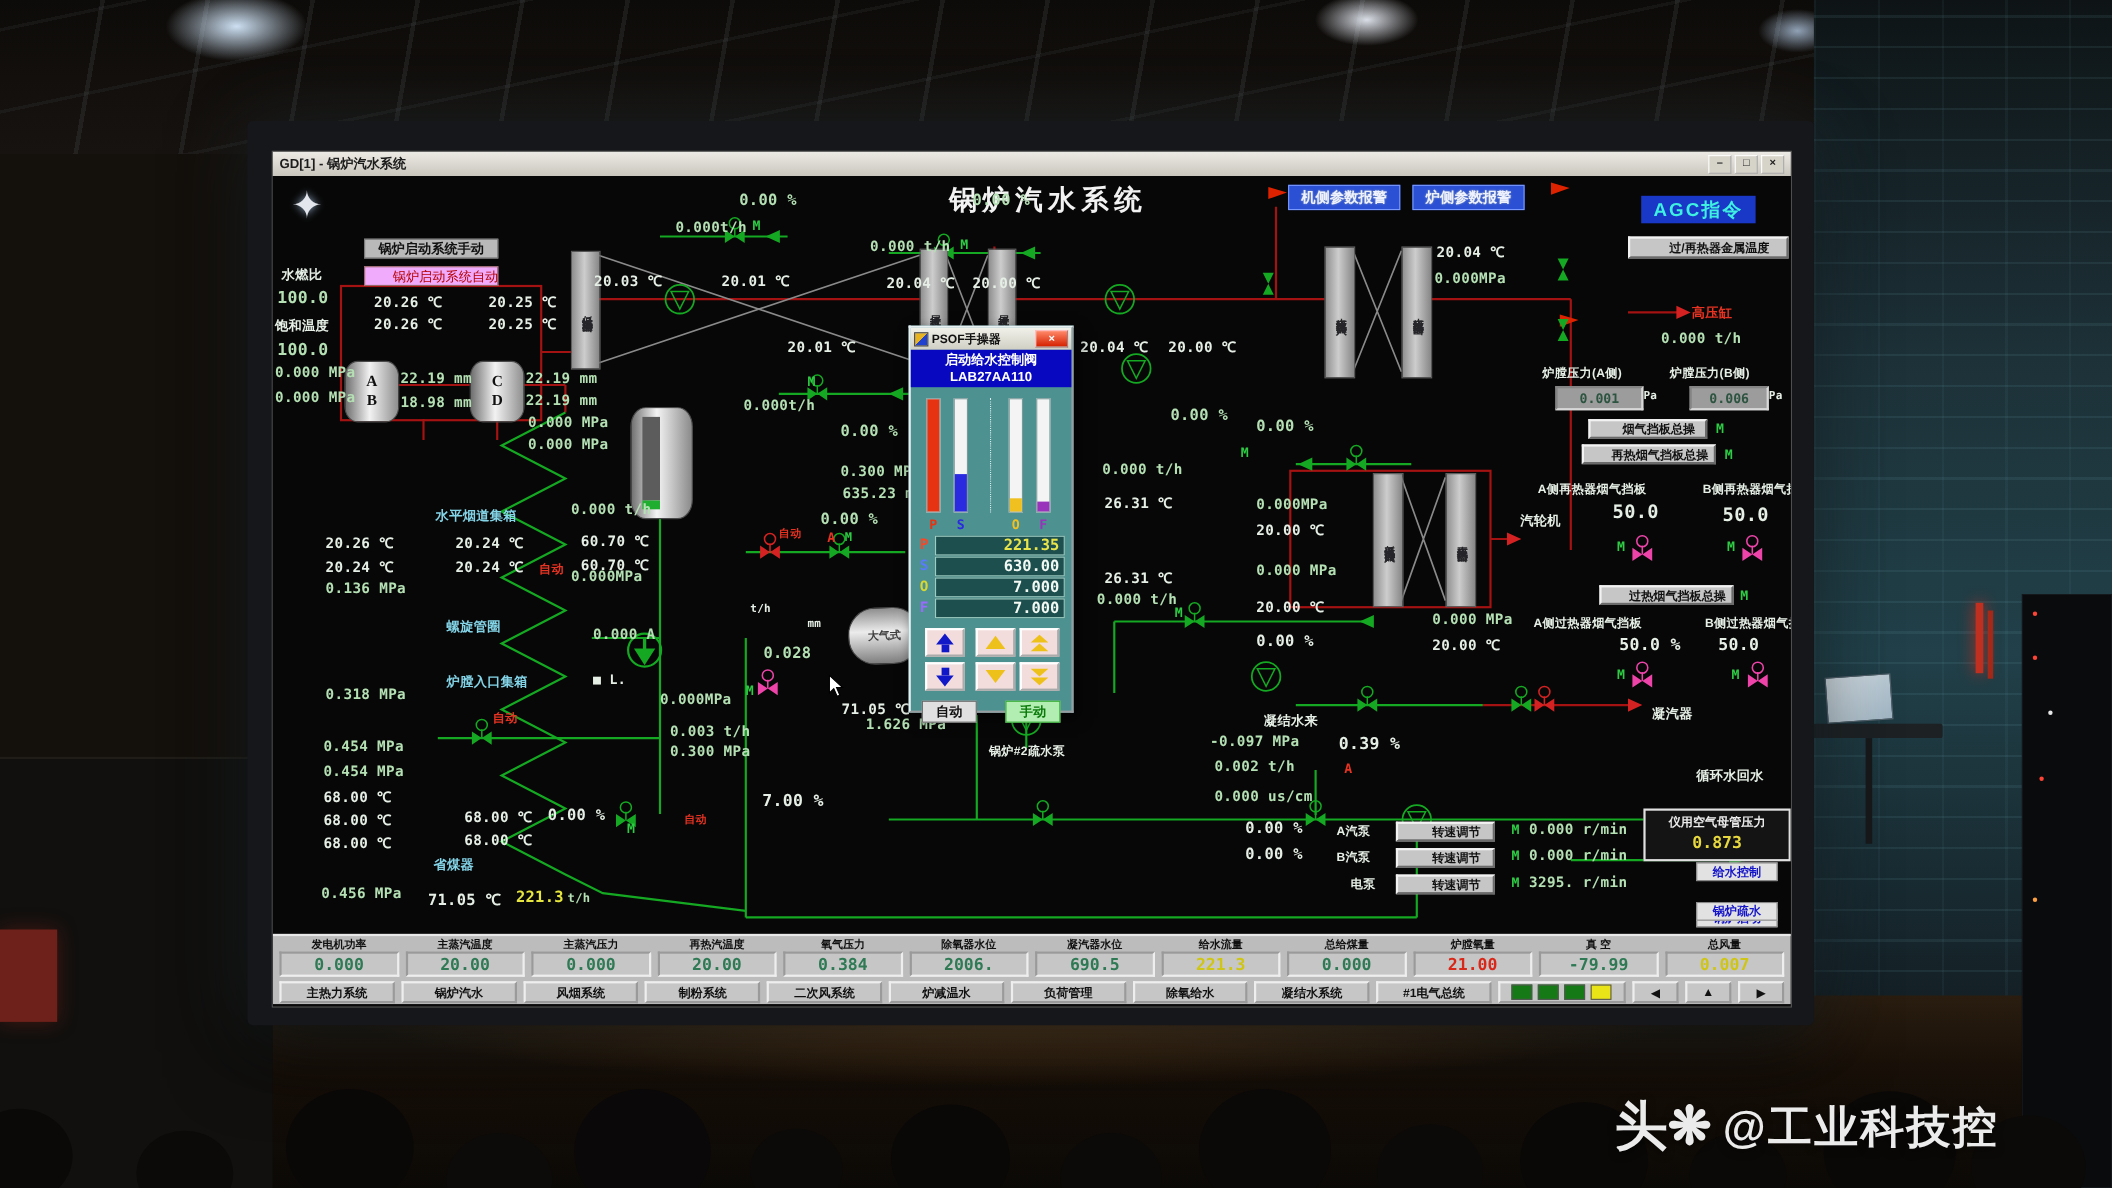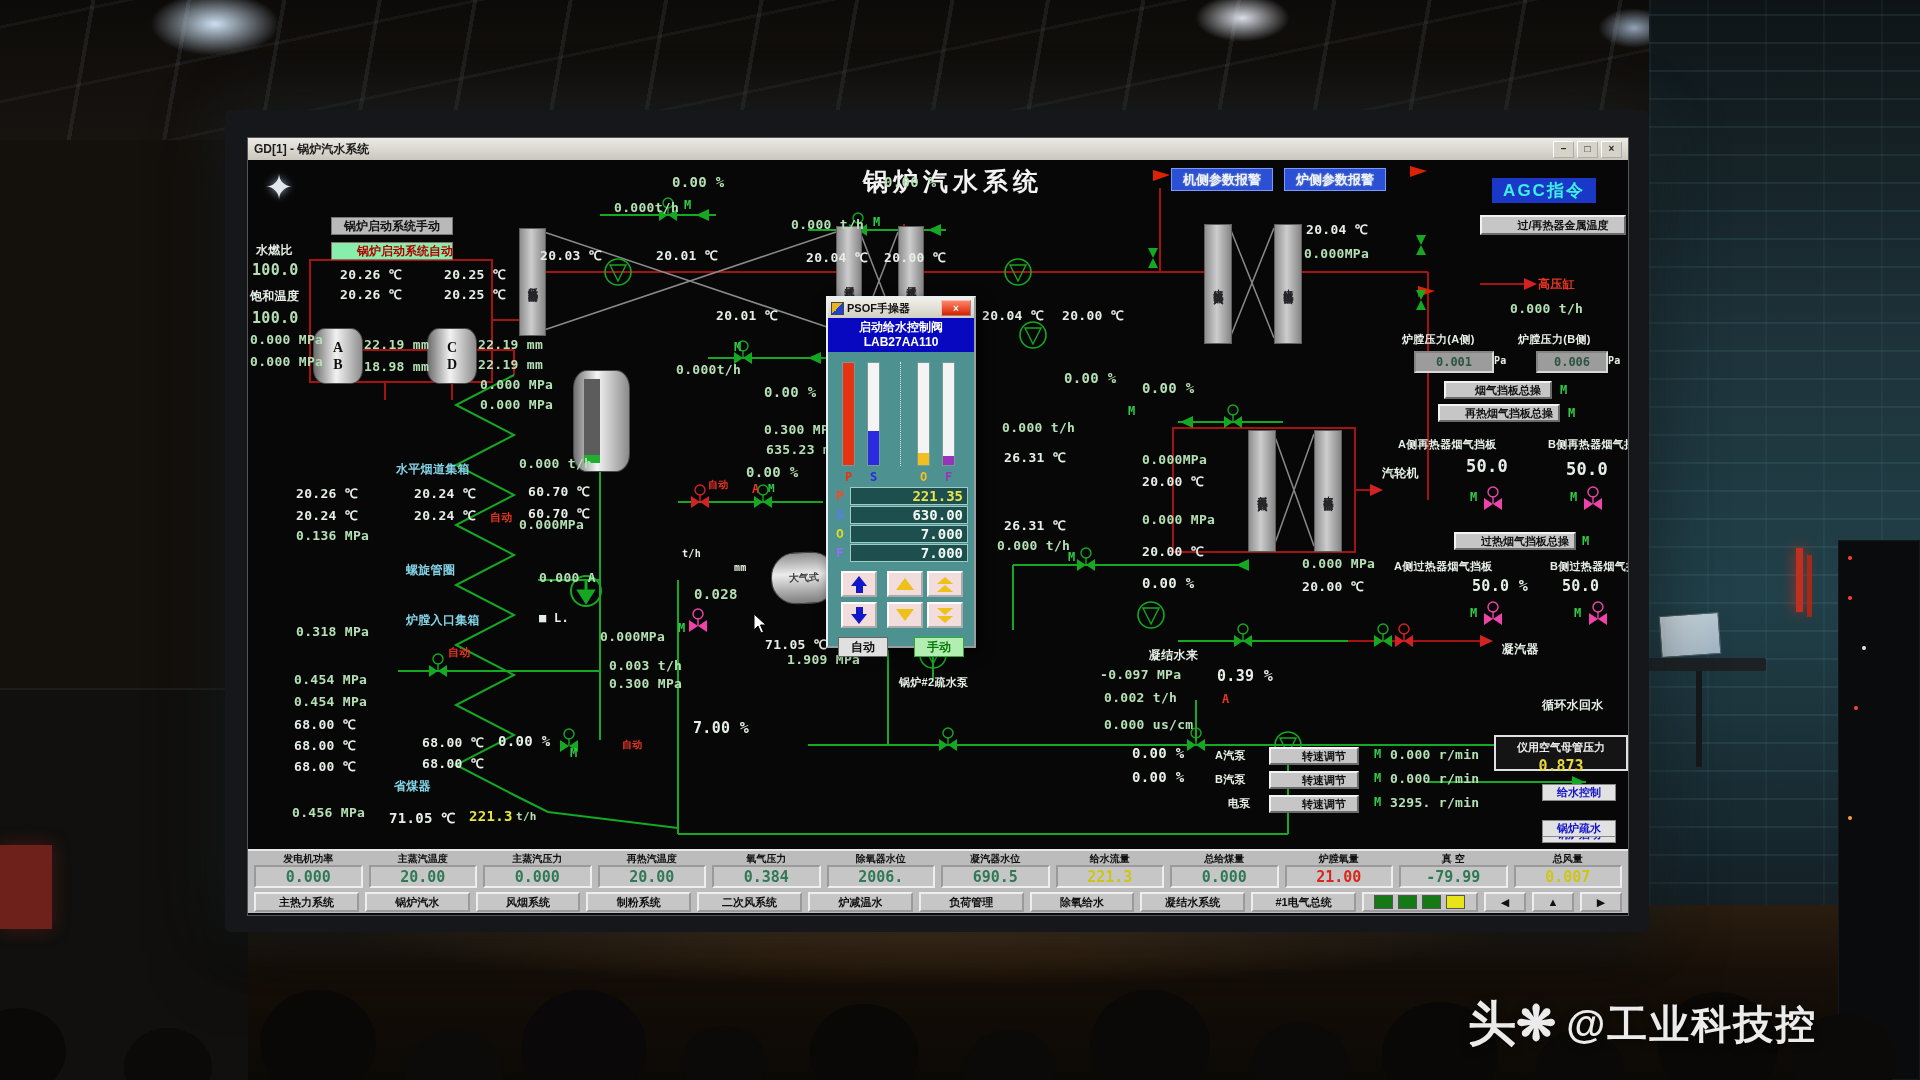--- a/index.html
+++ b/index.html
@@ -60,21 +60,21 @@
     font-size:34px;color:#e4e6ee;text-shadow:0 0 8px #8fa6c0;}
   .page-title{position:absolute;left:590px;top:5px;width:230px;text-align:center;font-size:25px;font-weight:bold;
     color:#f2f2f2;letter-spacing:5px;white-space:nowrap;}
 
   .g{position:absolute;font:bold 13px "DejaVu Sans Mono",monospace;white-space:nowrap;z-index:6;letter-spacing:.3px;}
   .g.cn{font-family:"Liberation Sans",sans-serif;}
   .c-w{color:#e6efe6}.c-v{color:#b4e0b4}.c-cy{color:#84d4e8}.c-y{color:#e6e63e}.c-r{color:#e83322}.c-gr{color:#2ecc44}
 
   .cbtn{position:absolute;display:flex;align-items:center;justify-content:center;cursor:pointer;white-space:nowrap;z-index:7;box-sizing:border-box;}
   .c-gray{background:#b9b9b9;color:#111;border:1px solid #777;font-weight:bold;font-size:12px;}
-  .c-salmon{background:#86efac;color:#b40000;border:1px solid #966;font-weight:bold;font-size:12px;padding-left:26px;}
+  .c-salmon{background:#f0abfc;color:#b40000;border:1px solid #966;font-weight:normal;font-size:12px;padding-left:26px;}
   .c-alarm{background:#2b50d4;color:#eef1ff;border:1px solid #7a9aff;font-weight:bold;font-size:13px;text-shadow:0 0 2px #9ab;}
   .c-agc{background:#1a38c8;color:#3ef0e0;font-weight:bold;font-size:17px;letter-spacing:2px;}
   .c-3d{background:#c6c6c6;color:#111;border-top:2px solid #f2f2f2;border-left:2px solid #f2f2f2;
     border-right:2px solid #6a6a6a;border-bottom:2px solid #6a6a6a;font-size:11px;font-weight:bold;padding-left:20px;}
   .c-blue{background:#e2e2e2;color:#1414c8;border:1px solid #888;font-size:11px;font-weight:bold;}
 
   .hx{position:absolute;background:linear-gradient(90deg,#8f8f8f,#cdcdcd 45%,#868686);border:1px solid #5e5e5e;
     color:#26262a;writing-mode:vertical-rl;text-orientation:upright;font-size:10px;font-weight:bold;
     display:flex;align-items:center;justify-content:center;letter-spacing:1px;z-index:5;overflow:hidden;}
   .inset{position:absolute;background:#9c9c9c;border:2px inset #d8d8d8;color:#2c5440;z-index:6;
@@ -84,21 +84,21 @@
     border:1px solid #4a4a4a;display:flex;flex-direction:column;align-items:center;justify-content:center;
     color:#101010;font:bold 14px "Liberation Serif",serif;line-height:17px;z-index:5;}
   .sep-vessel{position:absolute;left:325px;top:210px;width:55px;height:100px;border-radius:14px/18px;
     background:linear-gradient(90deg,#707070,#f4f4f4 42%,#8a8a8a);border:1px solid #4a4a4a;z-index:5;}
   .sep-vessel::before{content:"";position:absolute;left:10px;top:8px;width:16px;height:76px;background:#5c5c5c;}
   .sep-vessel::after{content:"";position:absolute;left:10px;bottom:8px;width:16px;height:8px;background:#1fae2f;}
   .tank{position:absolute;left:523px;top:392px;width:64px;height:50px;border-radius:25px;
     background:linear-gradient(180deg,#8e8e8e,#ececec 42%,#7e7e7e);border:1px solid #4a4a4a;z-index:5;
     display:flex;align-items:center;justify-content:center;color:#3c3c3c;font-size:10px;font-weight:bold;transform:rotate(-2deg);}
 
-  .airbox{position:absolute;left:1246px;top:575px;width:134px;height:36px;border:2px solid #e0e0e0;background:#141414;
+  .airbox{position:absolute;left:1246px;top:575px;width:134px;height:48px;border:2px solid #e0e0e0;background:#141414;
     text-align:center;z-index:7;box-sizing:border-box;}
   .airbox-label{font-size:11px;color:#ececec;font-weight:bold;margin-top:3px;}
   .airbox-value{font:bold 15px "DejaVu Sans Mono",monospace;color:#e6d83e;margin-top:2px;}
 
   
   .bbar{position:absolute;left:0;bottom:0;width:1380px;height:64px;background:#bcbcbc;border-top:2px solid #e8e8e8;
     box-sizing:border-box;padding:1px 6px;z-index:20;}
   .metrics{display:flex;gap:6px;height:38px;}
   .metric{flex:1;display:flex;flex-direction:column;align-items:center;min-width:0;}
   .metric .lab{font-size:10px;color:#101010;font-weight:bold;height:13px;white-space:nowrap;}
@@ -399,21 +399,21 @@
         <div class="g c-v" style="left: 516px; top: 224px; font-size: 14px;">0.00 %</div>
         <div class="g c-v" style="left: 498px; top: 304px; font-size: 14px;">0.00 %</div>
         <div class="g c-r cn" style="left: 460px; top: 318px; font-size: 10px;">自动</div>
         <div class="g c-r" style="left: 504px; top: 322px; font-size: 12px;">A</div>
         <div class="g c-gr" style="left: 520px; top: 322px; font-size: 11px;">M</div>
         <div class="g c-v" style="left: 446px; top: 426px; font-size: 14px;">0.028</div>
         <div class="g c-w" style="left: 434px; top: 388px; font-size: 10px;">t/h</div>
         <div class="g c-w" style="left: 486px; top: 402px; font-size: 10px;">mm</div>
         <div class="g c-w" style="left: 445px; top: 559px; font-size: 15px;">7.00 %</div>
         <div class="g c-w" style="left: 517px; top: 475px;">71.05 ℃</div>
-        <div class="g c-v" style="left: 539px; top: 492px;">1.909 MPa</div>
+        <div class="g c-v" style="left: 539px; top: 492px;">1.626 MPa</div>
         <div class="g c-gr" style="left: 430px; top: 461px; font-size: 12px;">M</div>
         <div class="g c-v" style="left: 754px; top: 260px;">0.000 t/h</div>
         <div class="g c-w" style="left: 756px; top: 288px;">26.31 ℃</div>
         <div class="g c-w" style="left: 756px; top: 356px;">26.31 ℃</div>
         <div class="g c-v" style="left: 816px; top: 210px; font-size: 14px;">0.00 %</div>
         <div class="g c-v" style="left: 894px; top: 220px; font-size: 14px;">0.00 %</div>
         <div class="g c-gr" style="left: 880px; top: 244px; font-size: 12px;">M</div>
         <div class="g c-v" style="left: 894px; top: 292px;">0.000MPa</div>
         <div class="g c-w" style="left: 894px; top: 312px;">20.00 ℃</div>
         <div class="g c-v" style="left: 894px; top: 352px;">0.000 MPa</div>

